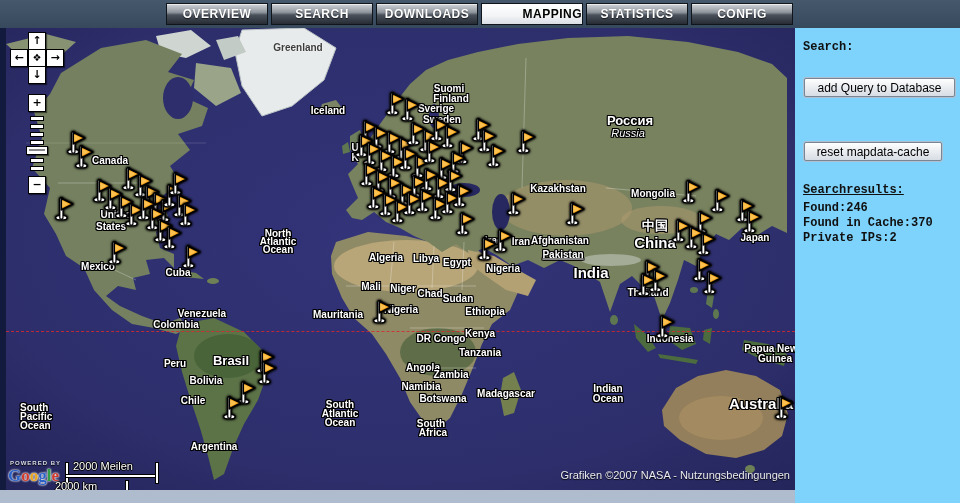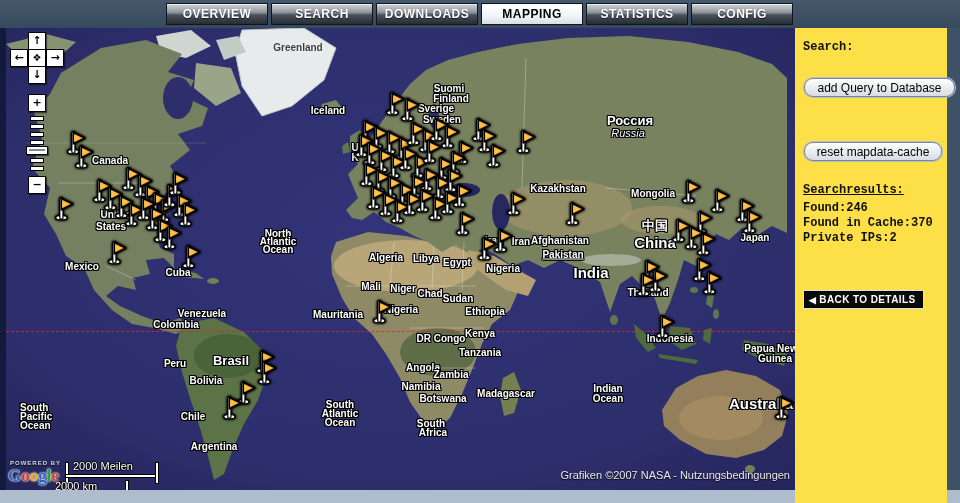--- a/index.html
+++ b/index.html
@@ -5,25 +5,25 @@
   html,body{width:960px;height:503px;margin:0;overflow:hidden;background:#3d5266;
     font-family:"Liberation Sans",sans-serif;position:relative;}
   
   #header{position:absolute;left:0;top:0;width:960px;height:28px;background:linear-gradient(#46586c,#37495c);}
   #tab-bar{position:absolute;left:166px;top:3px;display:flex;gap:3px;}
   .tab{width:100px;height:20px;line-height:20px;text-align:center;color:#fff;font-weight:bold;
     font-size:12px;letter-spacing:.5px;border:1px solid #10151b;
     background:linear-gradient(180deg,#d2d6da 0%,#8e949c 42%,#4a515b 55%,#272c34 100%);
     box-shadow:inset 0 1px 0 rgba(255,255,255,.55);text-shadow:0 1px 1px rgba(0,0,0,.65);cursor:pointer;}
   .tab.active{background:linear-gradient(180deg,#ffffff 0%,#f2f4f6 60%,#d9dee3 100%);
-    color:#000;text-shadow:none;}
+    color:#000;text-shadow:none;text-align:right;}
   
   #left-sliver{position:absolute;left:0;top:28px;width:6px;height:475px;background:#121b3e;border-right:2px solid #3a57c0;}
   #bottom-strip{position:absolute;left:0;top:490px;width:960px;height:13px;background:#aebcce;}
-  #sidebar{position:absolute;left:795px;top:28px;width:152px;height:475px;background:#fde047;}
+  #sidebar{position:absolute;left:795px;top:28px;width:165px;height:475px;background:#7dd3fc;}
   #map{position:absolute;left:6px;top:28px;width:789px;height:462px;overflow:hidden;background:#2d2e6b;}
   #map svg.world{position:absolute;left:0;top:0;}
   
   .mlabel{position:absolute;color:#fff;font:bold 10px "Liberation Sans",sans-serif;white-space:nowrap;
     transform:translate(-50%,-50%);z-index:3;
     text-shadow:-1px 0 #000,1px 0 #000,0 -1px #000,0 1px #000,-1px -1px #000,1px 1px #000,1px -1px #000,-1px 1px #000;}
   .mlabel.big{font-size:15px;}
   .mlabel.med{font-size:13px;}
   .mlabel.italic{font-style:italic;font-weight:normal;font-size:11px;}
   .mlabel.dark{color:#3c3c3c;text-shadow:0 0 2px #fff;}
@@ -53,21 +53,21 @@
   #powered{position:absolute;left:4px;top:432px;font:bold 6px "Liberation Sans",sans-serif;color:#d8dce2;letter-spacing:1px;z-index:5;text-shadow:0 1px 1px #000;}
   #glogo{position:absolute;left:2px;top:438px;font:bold 17px "Liberation Serif",serif;z-index:5;
     text-shadow:0 0 2px #fff,0 0 2px #fff;}
   #attribution{position:absolute;right:5px;top:441px;color:#e9e9ef;font:11px "Liberation Sans",sans-serif;z-index:5;text-shadow:0 1px 1px #000;}
   
   .mono{font-family:"Liberation Mono","DejaVu Sans Mono",monospace;font-weight:bold;font-size:12px;color:#101010;}
   #search-label{position:absolute;left:8px;top:12px;}
   #search-input{position:absolute;left:5px;top:28px;width:138px;height:16px;border:1px solid #7f9db9;
     font:12px "Liberation Sans",sans-serif;color:#2e2e2e;padding:1px 3px;background:#fff;}
   .sbtn{position:absolute;left:9px;height:19px;font:12px "Liberation Sans",sans-serif;color:#000;
-    background:linear-gradient(#fefefe,#d7dde4);border:1px solid #7b8694;border-radius:9px;
+    background:linear-gradient(#fefefe,#d7dde4);border:1px solid #7b8694;border-radius:2px;
     box-shadow:0 0 0 1px #aebfd0, inset 0 1px 0 rgba(255,255,255,.8);cursor:pointer;}
   #add-query-button{top:50px;width:151px;}
   #reset-cache-button{top:114px;width:138px;}
   #results-title{position:absolute;left:8px;top:155px;text-decoration:underline;}
   #result-lines{position:absolute;left:8px;top:173px;}
   .rline{height:15px;line-height:15px;font-family:"Liberation Mono","DejaVu Sans Mono",monospace;font-weight:bold;font-size:12px;color:#101010;}
   #back-button{position:absolute;left:9px;top:263px;background:#0a0a0a;color:#fff;border:1px solid #000;
     font:bold 10px "Liberation Sans",sans-serif;letter-spacing:.4px;padding:2px 6px 2px 4px;cursor:pointer;
     box-shadow:0 0 0 1px #d8e2ea;}
   #back-button .tri{font-size:9px;margin-right:3px;}
@@ -185,31 +185,31 @@
       <div class="mlabel" style="left: 322px; top: 82px;">Iceland</div>
       <div class="mlabel" style="left: 443px; top: 60px;">Suomi</div>
       <div class="mlabel" style="left: 445px; top: 70px;">Finland</div>
       <div class="mlabel" style="left: 430px; top: 80px;">Sverige</div>
       <div class="mlabel" style="left: 436px; top: 91px;">Sweden</div>
       <div class="mlabel" style="left: 349px; top: 119px;">U</div>
       <div class="mlabel" style="left: 349px; top: 129px;">K</div>
       <div class="mlabel" style="left: 104px; top: 132px;">Canada</div>
       <div class="mlabel" style="left: 110px; top: 186px;">United</div>
       <div class="mlabel" style="left: 105px; top: 198px;">States</div>
-      <div class="mlabel" style="left: 76px; top: 238px;">Mexico</div>
+      <div class="mlabel" style="left: 92px; top: 238px;">Mexico</div>
       <div class="mlabel" style="left: 172px; top: 244px;">Cuba</div>
       <div class="mlabel" style="left: 272px; top: 205px;">North</div>
       <div class="mlabel" style="left: 272px; top: 213px;">Atlantic</div>
       <div class="mlabel" style="left: 272px; top: 221px;">Ocean</div>
       <div class="mlabel" style="left: 196px; top: 285px;">Venezuela</div>
       <div class="mlabel" style="left: 170px; top: 296px;">Colombia</div>
       <div class="mlabel" style="left: 169px; top: 335px;">Peru</div>
       <div class="mlabel med" style="left: 225px; top: 332px;">Brasil</div>
       <div class="mlabel" style="left: 200px; top: 352px;">Bolivia</div>
-      <div class="mlabel" style="left: 187px; top: 388px;">Chile</div>
+      <div class="mlabel" style="left: 187px; top: 372px;">Chile</div>
       <div class="mlabel" style="left: 208px; top: 418px;">Argentina</div>
       <div class="mlabel left" style="left: 14px; top: 379px;">South</div>
       <div class="mlabel left" style="left: 14px; top: 388px;">Pacific</div>
       <div class="mlabel left" style="left: 14px; top: 397px;">Ocean</div>
       <div class="mlabel" style="left: 334px; top: 376px;">South</div>
       <div class="mlabel" style="left: 334px; top: 385px;">Atlantic</div>
       <div class="mlabel" style="left: 334px; top: 394px;">Ocean</div>
       <div class="mlabel" style="left: 332px; top: 254px; margin-top: 32px;">Mauritania</div>
       <div class="mlabel" style="left: 380px; top: 229px;">Algeria</div>
       <div class="mlabel" style="left: 420px; top: 230px;">Libya</div>
@@ -548,14 +548,13 @@
 <div id="sidebar">
   <div id="search-label" class="mono">Search:</div>
   <button id="add-query-button" class="sbtn">add Query to Database</button>
   <button id="reset-cache-button" class="sbtn">reset mapdata-cache</button>
   <div id="results-title" class="mono">Searchresults:</div>
   <div id="result-lines">
       <div class="rline">Found:246</div>
       <div class="rline">Found in Cache:370</div>
       <div class="rline">Private IPs:2</div>
     </div>
-  <button id="back-button"><span class="tri">◀</span><span>BACK TO DETAILS</span></button>
 </div>
 
 </body></html>

